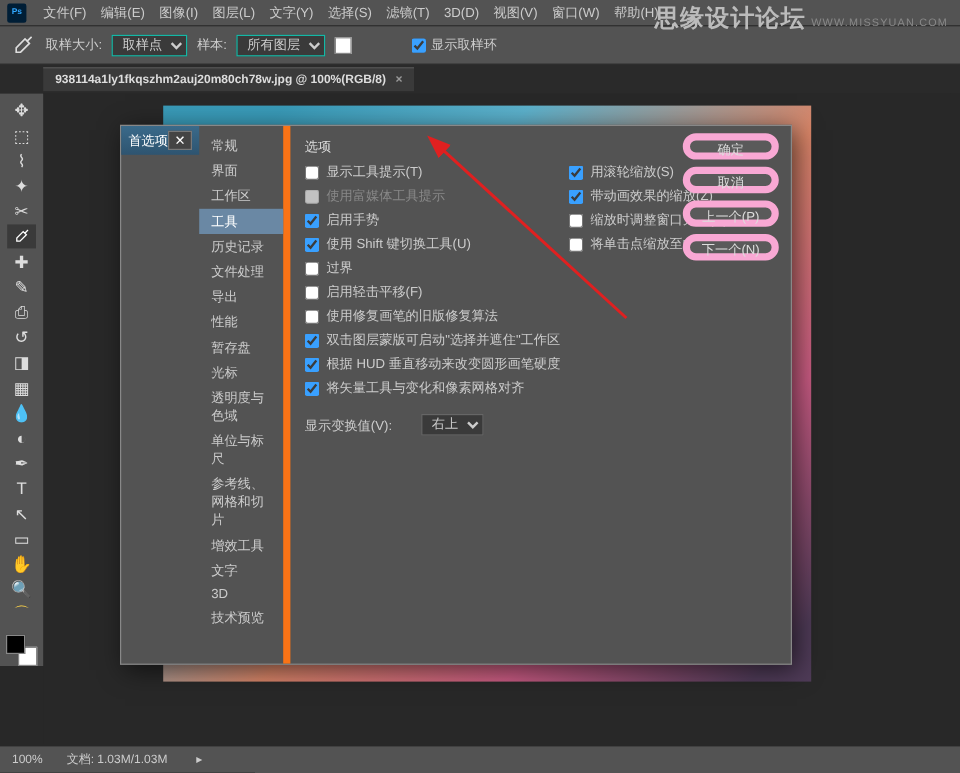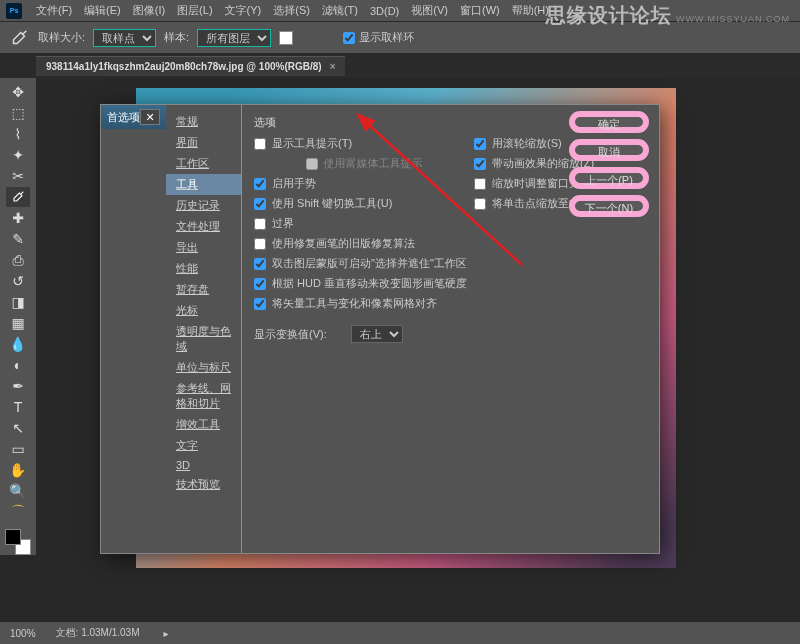--- a/index.html
+++ b/index.html
@@ -31,29 +31,29 @@
 .toolbox .swatches { margin-top:6px; position:relative; width:26px; height:26px;}
 .toolbox .swatches .fg { position:absolute; left:0; top:0; width:16px; height:16px; background:#000; border:1px solid #888;}
 .toolbox .swatches .bg { position:absolute; right:0; bottom:0; width:16px; height:16px; background:#fff; border:1px solid #888;}
 
 .statusbar { position:absolute; left:0; right:0; bottom:0; height:22px; background:#535353; display:flex; align-items:center; padding:0 10px; gap:20px; font-size:10px;}
 
 .dialog { position:absolute; left:100px; top:88px; width:560px; height:450px; background:#535353; border:1px solid #888; box-shadow: 4px 4px 20px rgba(0,0,0,0.6); display:flex; flex-direction:row;margin-top:16px; }
 .dialog-title { height:24px; background: linear-gradient(#3a6a8a, #2e5470); display:flex; align-items:center; justify-content:space-between; padding:0 6px; color:#fff; font-size:11px;}
 .dialog-title .close { width:20px; height:16px; background:#444; border:1px solid #777; display:flex; align-items:center; justify-content:center; font-size:11px;}
 .dialog-body { flex:1; display:flex; }
-.dialog-nav { width:76px; border-right:1px solid #f97316; padding:6px 0;text-decoration:underline; }
+.dialog-nav { width:76px; border-right:6px solid #f97316; padding:6px 0; }
 .dialog-nav .nav-item { padding:3px 10px; font-size:11px; cursor:default; }
 .dialog-nav .nav-item.active { background: #6a88a4; color:#fff; }
 .dialog-main { flex:1; padding:10px 12px; position:relative; }
 .dialog-main .section-title { font-size:11px; color:#ddd; margin-bottom:6px;}
 .dialog-main .cols { display:flex; }
 .dialog-main .col { display:flex; flex-direction:column; gap:5px; }
 .dialog-main label.chk { display:flex; align-items:center; gap:6px; font-size:11px; }
-.dialog-main label.chk.disabled { color:#888;justify-content:center; }
+.dialog-main label.chk.disabled { color:#888; }
 .dialog-main label.chk input { width:12px; height:12px; accent-color:#39a0ff;}
 .dialog-main .transform-row { margin-top:14px; display:flex; align-items:center; gap:24px; font-size:11px;}
 .dialog-main select { background:#3a3a3a; color:#ccc; border:1px solid #666; font-size:11px; padding:1px 4px; }
 .dialog-buttons { position:absolute; right:10px; top:6px; display:flex; flex-direction:column; gap:6px; }
 .dialog-buttons button { width:80px; height:22px; background:#5a5a5a; border:6px solid #f9a8d4; border-radius:11px; color:#ddd; font-size:11px; cursor:default;}
 
 .arrow { position:absolute; pointer-events:none; }
 
 .watermark { position:absolute; right:10px; top:2px; font-size:12px; color:#bbb; letter-spacing:1px;}
 .watermark .cn { font-weight:bold; font-size:20px; }
@@ -190,20 +190,24 @@
             <label class="chk">
               <input type="checkbox" checked="" style="">
               <span>使用 Shift 键切换工具(U)</span>
             </label>
             <label class="chk">
               <input type="checkbox" style="">
               <span>过界</span>
             </label>
             <label class="chk">
               <input type="checkbox" style="">
+              <span>启用轻击平移(F)</span>
+            </label>
+            <label class="chk">
+              <input type="checkbox" style="">
               <span>使用修复画笔的旧版修复算法</span>
             </label>
             <label class="chk">
               <input type="checkbox" checked="" style="">
               <span>双击图层蒙版可启动"选择并遮住"工作区</span>
             </label>
             <label class="chk">
               <input type="checkbox" checked="" style="">
               <span>根据 HUD 垂直移动来改变圆形画笔硬度</span>
             </label>

